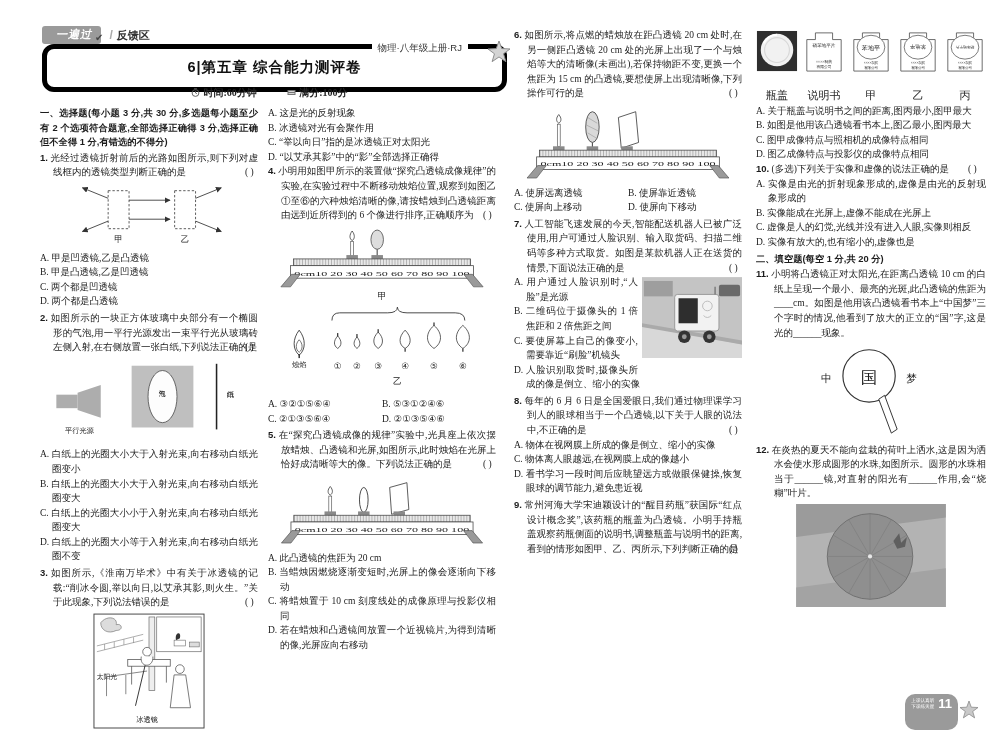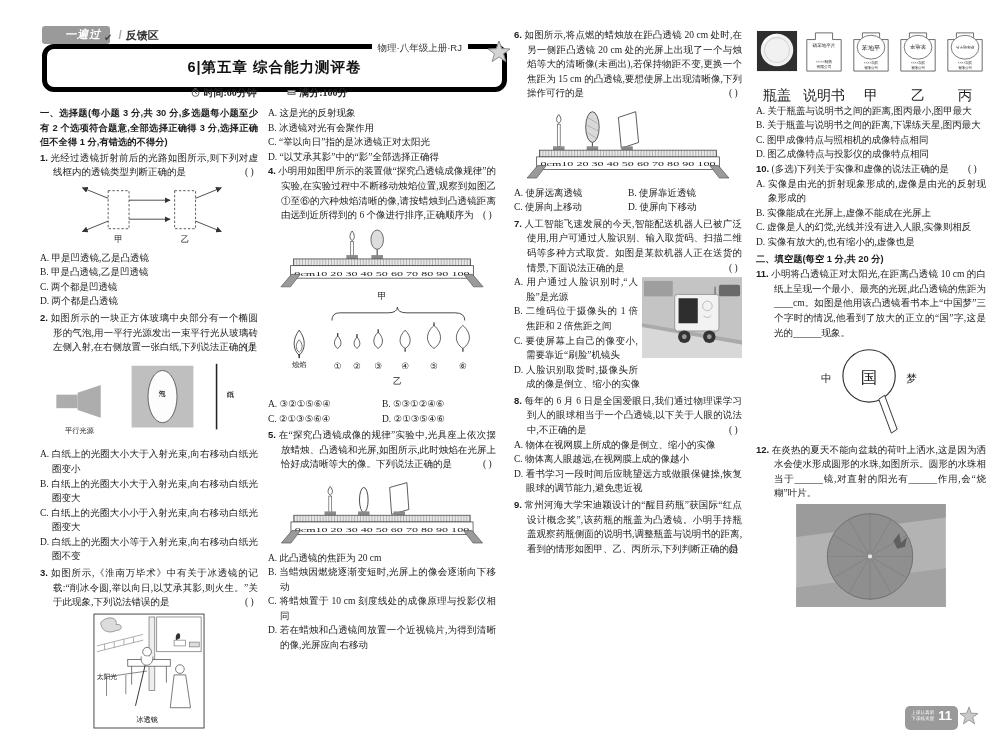--- a/index.html
+++ b/index.html
@@ -1,20 +1,20 @@
 <!DOCTYPE html>
 <html><head>
 <meta charset="utf-8">
 <style>
   html,body{margin:0;padding:0;}
   body{width:1000px;height:743px;background:#fbfbfb;font-family:"Liberation Serif",serif;color:#1c1c1c;position:relative;overflow:hidden;}
   .page{position:absolute;left:0;top:0;width:1000px;height:743px;background:#ffffff;overflow:hidden;}
   
   .brand-row{position:absolute;left:42px;top:26px;height:18px;display:flex;align-items:center;}
-  .brand-pill{background:#9a9a9a;color:#fff;font-family:"Liberation Sans",sans-serif;font-weight:bold;font-style:italic;font-size:11px;padding:1px 9px 2px 23px;border-radius:3px;letter-spacing:1px;}
+  .brand-pill{background:#9a9a9a;color:#fff;font-family:"Liberation Sans",sans-serif;font-weight:bold;font-style:italic;font-size:11px;padding:1px 9px 2px 14px;border-radius:3px;letter-spacing:1px;}
   .brand-check{color:#444;font-size:10px;margin-left:-6px;transform:translateY(2px);display:inline-block;}
   .brand-slash{color:#aaa;font-family:"Liberation Sans",sans-serif;font-weight:bold;margin:0 4px 0 6px;font-size:12px;}
   .brand-tab{font-family:Liberation Mono, monospace;font-weight:bold;font-size:11px;color:#333;}
   .header-box{position:absolute;left:42px;top:44px;width:455px;height:38px;border:5px solid #000000;border-radius:12px;}
   .header-title{position:absolute;left:0;right:0;top:9px;text-align:center;font-family:"Liberation Sans",sans-serif;font-weight:bold;font-size:14.5px;color:#111;letter-spacing:1px;}
   .header-subject{position:absolute;top:-7px;right:34px;background:#fff;padding:0 6px;font-family:"Liberation Sans",sans-serif;font-size:9.5px;color:#333;}
   .mascot{position:absolute;right:-8px;top:-8px;}
   .meta-row{position:absolute;left:42px;top:86px;width:455px;text-align:center;font-size:10px;font-weight:bold;color:#222;}
   .meta-row .seg{margin:0 14px;}
   .meta-ic{display:inline-block;vertical-align:-1px;margin-right:3px;}
@@ -31,24 +31,24 @@
   .qnum{font-family:"Liberation Sans",sans-serif;font-weight:bold;}
   .br{float:right;}
   .opt{padding-left:12px;text-indent:-12px;}
   .optrow{display:flex;}
   .optrow .opt{width:50%;}
   .fig{text-align:center;margin:3px 0 2px 0;}
   .figcap{text-align:center;font-size:9px;line-height:11px;margin-top:-1px;}
   .photo-float{float:right;margin:2px 0 2px 4px;}
   .q9row{display:flex;justify-content:space-between;margin:2px 0 3px 0;}
   .q9cell{text-align:center;}
-  .q9cell .figcap{font-size:14px;margin-top:12px;}
+  .q9cell .figcap{font-size:11px;margin-top:12px;}
   
   .footer-badge{position:absolute;right:22px;bottom:13px;display:flex;align-items:center;}
-  .badge-body{background:#9a9a9a;border-radius:5px;color:#fff;display:flex;align-items:center;padding:1px 6px 6px 6px;height:17px;}
+  .badge-body{background:#9a9a9a;border-radius:10px;color:#fff;display:flex;align-items:center;padding:1px 6px 18px 6px;height:17px;}
   .badge-slogans{display:flex;flex-direction:column;justify-content:center;font-size:4.6px;line-height:5.6px;font-family:"Liberation Sans",sans-serif;margin-right:4px;text-align:center;}
   .badge-page{font-family:"Liberation Sans",sans-serif;font-weight:bold;font-size:13px;}
   .badge-star{margin-left:2px;}
   svg text{font-family:"Liberation Serif",serif;fill:#1c1c1c;}
 </style>
 </head>
 <body>
 
 <div class="page">
 
@@ -383,21 +383,21 @@
           <path d="M4,10 L13,10 L13,3 L31,3 L31,10 L40,10 L40,43 L4,43 Z" fill="#fff" stroke="#555" stroke-width="0.9"></path>
           <ellipse cx="22" cy="18" rx="14.5" ry="12.5" fill="#fff" stroke="#555" stroke-width="0.8"></ellipse>
           <text x="22" y="19.6" font-size="3.9" text-anchor="middle" transform="rotate(180 22 18)">硝苯地平片</text>
           <text x="22" y="36" font-size="3.6" text-anchor="middle">××××制药</text>
           <text x="22" y="41" font-size="3.6" text-anchor="middle">有限公司</text>
         </svg>
         <div class="figcap">丙</div>
       </div>
     </div>
     <div class="opt">A. 关于瓶盖与说明书之间的距离,图丙最小,图甲最大</div>
-    <div class="opt">B. 关于瓶盖与说明书之间的距离,下课练天星,图丙最大</div>
+    <div class="opt">B. 如图是他用该凸透镜看书本上,图乙最小,图丙最大</div>
     <div class="opt">C. 图甲成像特点与照相机的成像特点相同</div>
     <div class="opt">D. 图乙成像特点与投影仪的成像特点相同</div>
 
     <div class="q">
       <div class="stem w"><span class="qnum">10.</span> <span>(多选)下列关于实像和虚像的说法正确的是</span><span class="br">(      )</span></div>
       <div class="opt">A. 实像是由光的折射现象形成的,虚像是由光的反射现象形成的</div>
       <div class="opt">B. 实像能成在光屏上,虚像不能成在光屏上</div>
       <div class="opt">C. 虚像是人的幻觉,光线并没有进入人眼,实像则相反</div>
       <div class="opt">D. 实像有放大的,也有缩小的,虚像也是</div>
     </div>

